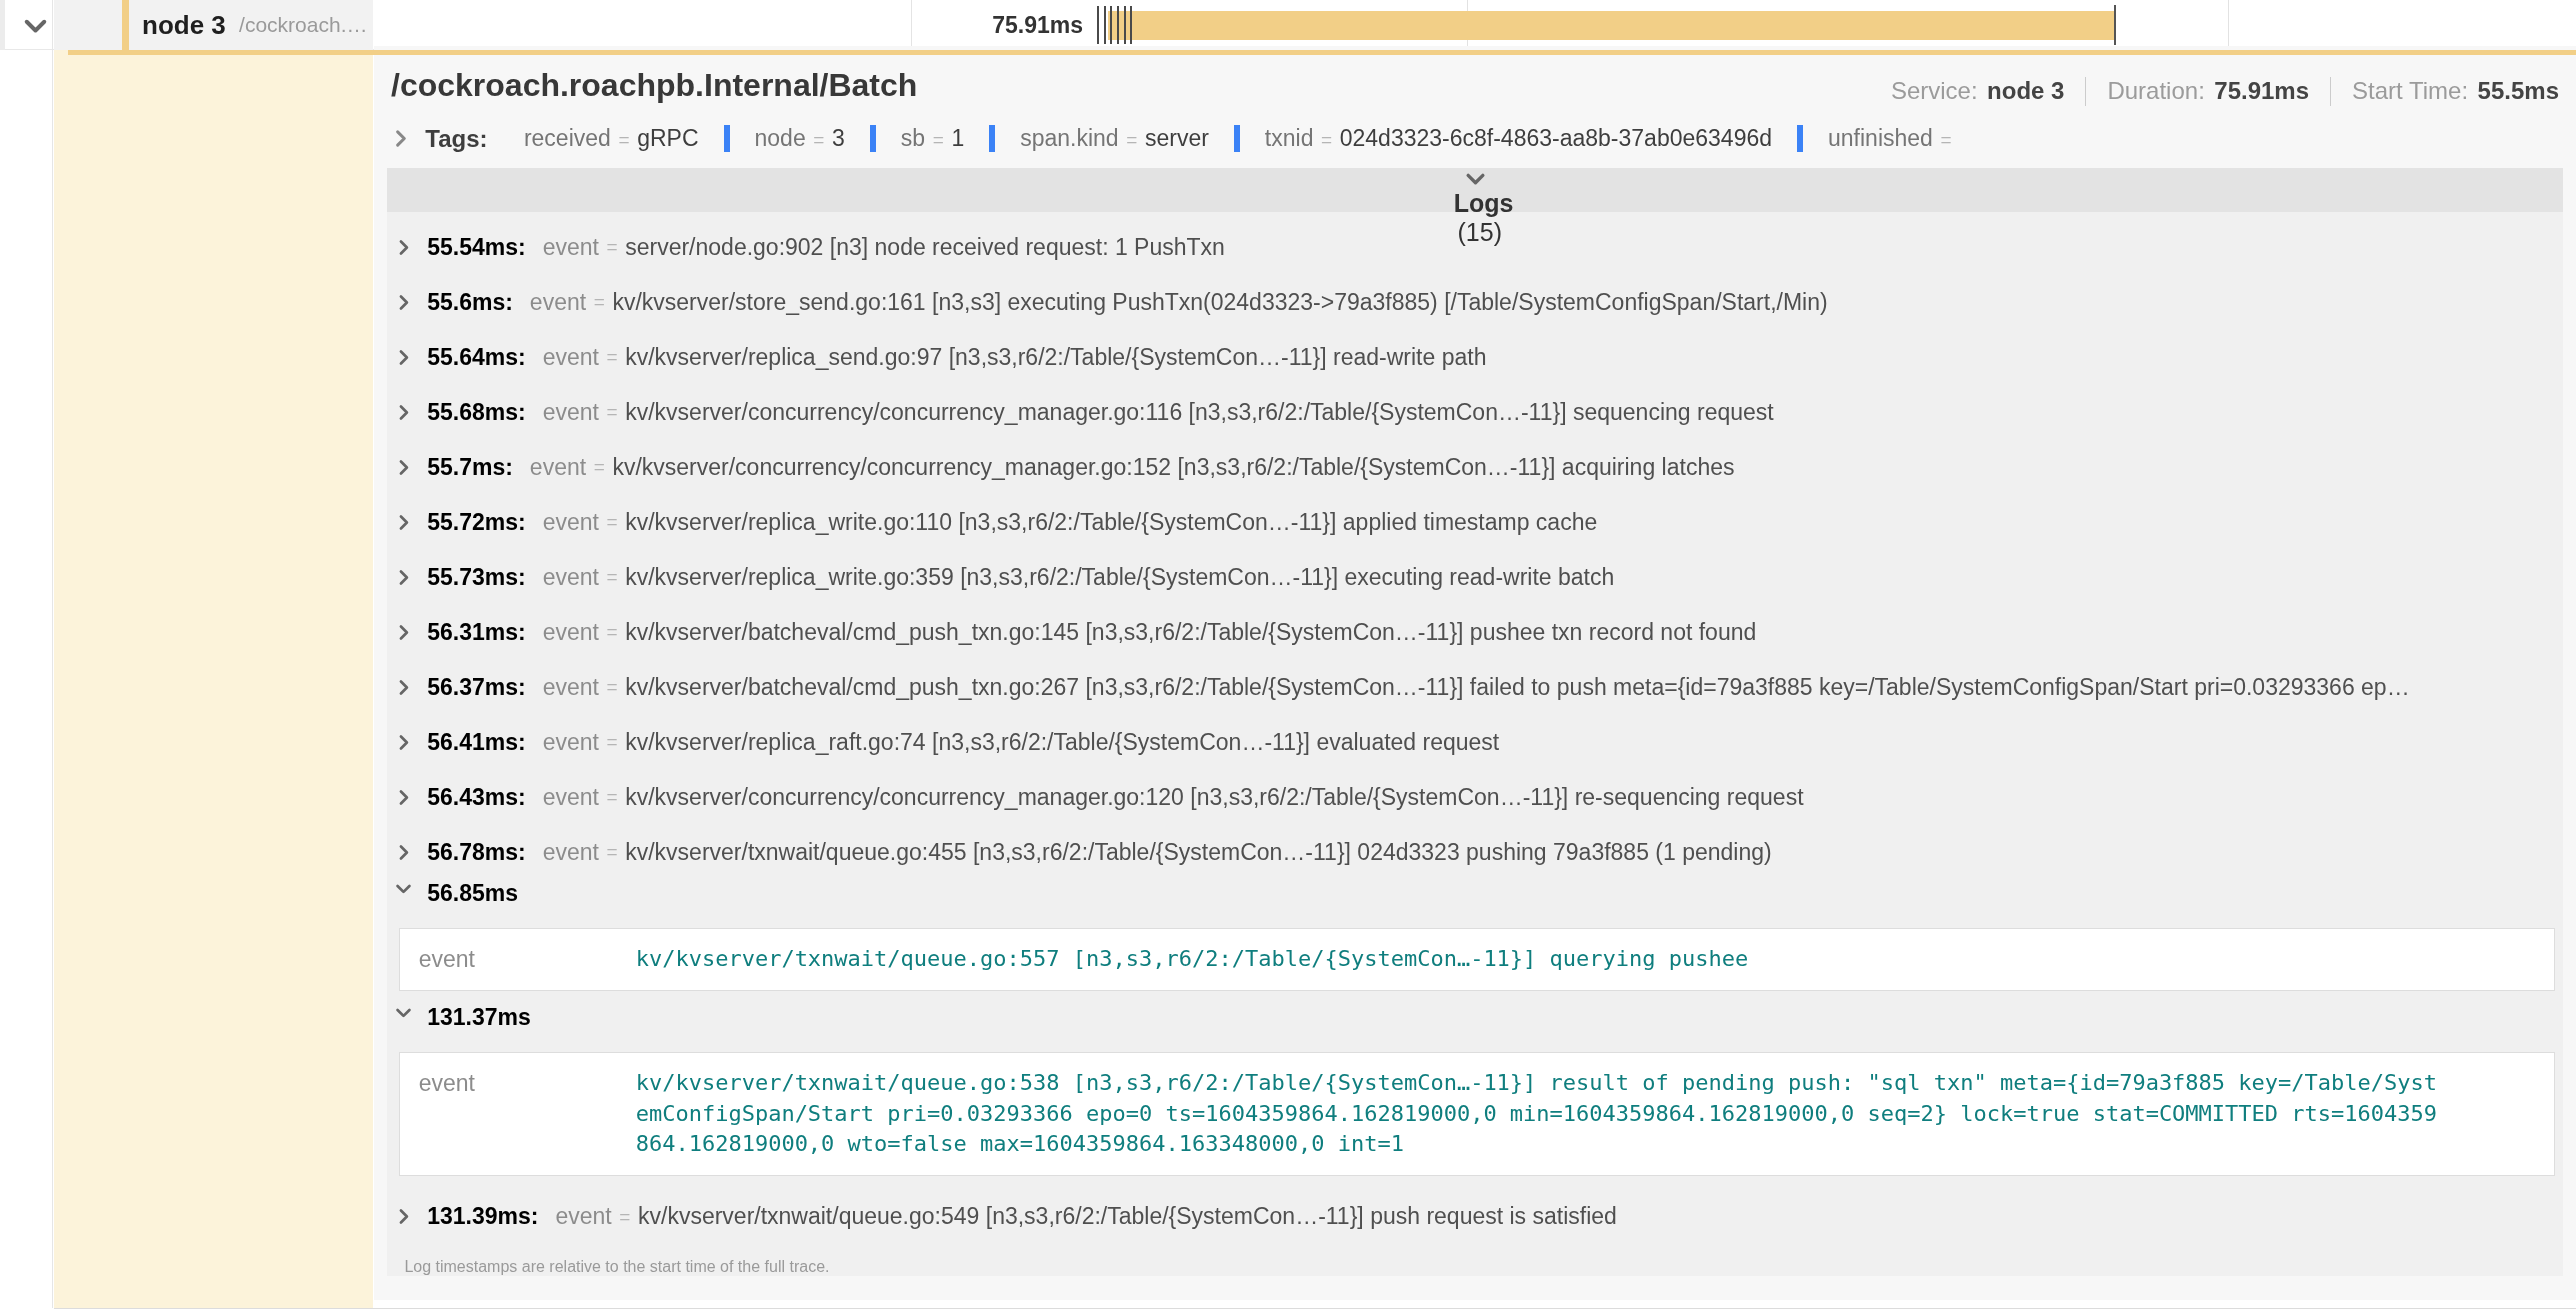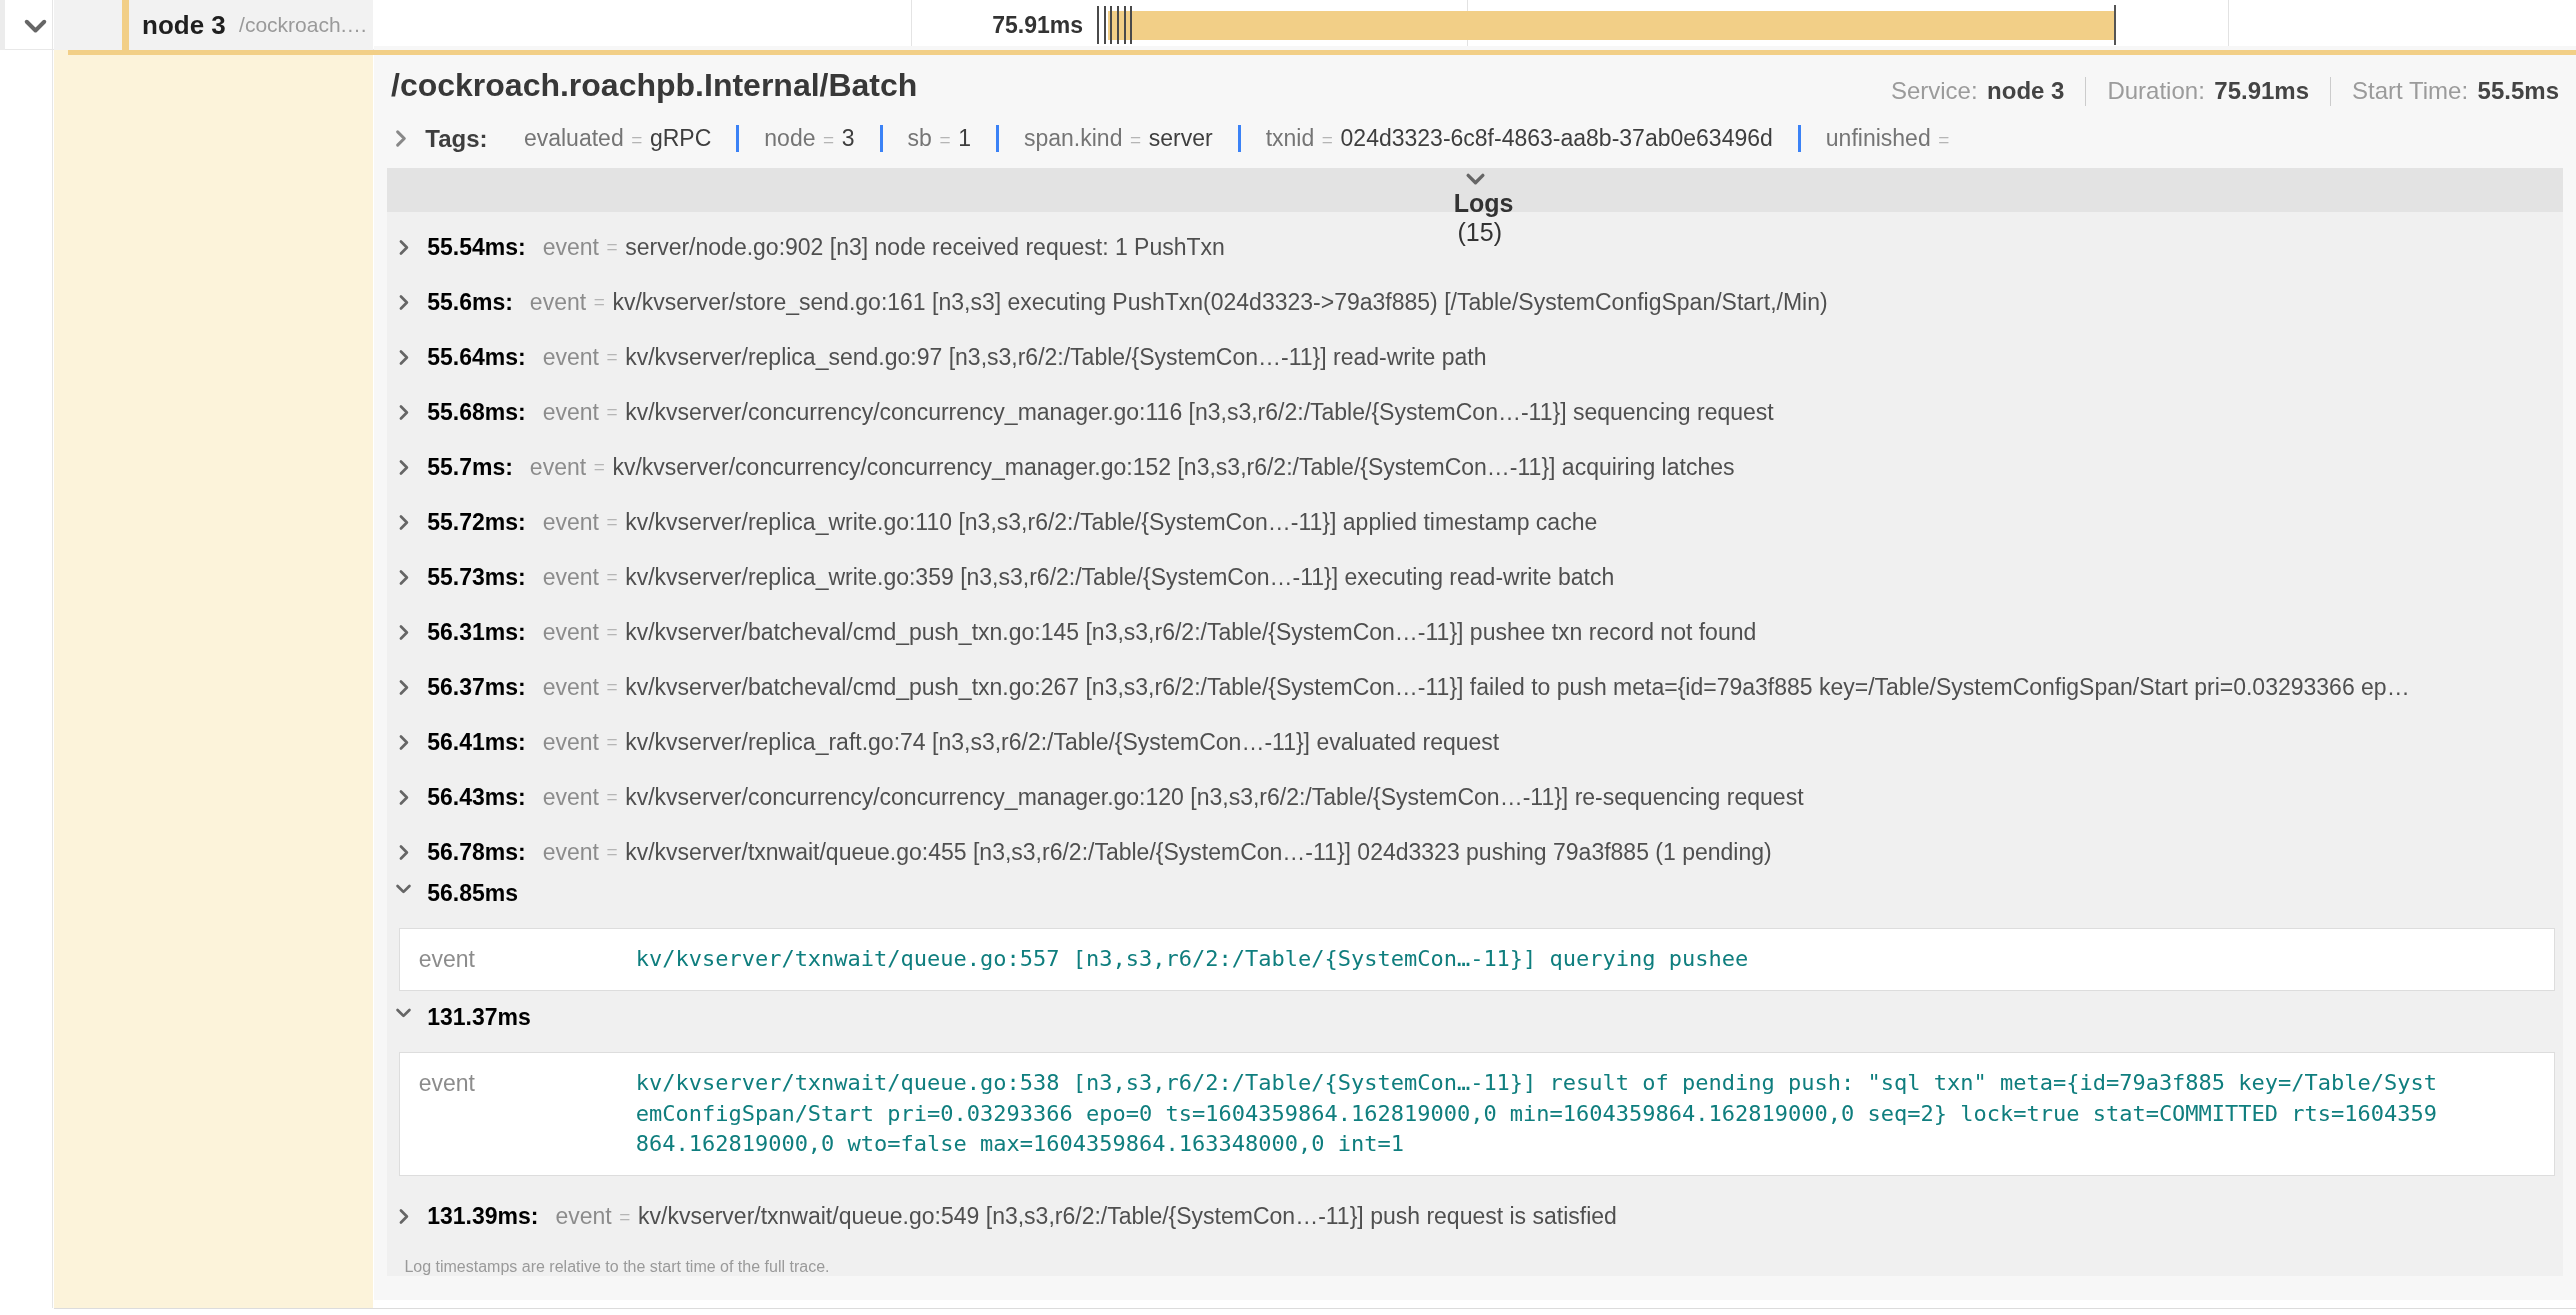--- a/index.html
+++ b/index.html
@@ -41,21 +41,21 @@
   .meta { position:absolute; right:17px; top:30.5px; display:flex; align-items:center; }
   .meta-item { display:flex; align-items:flex-end; white-space:nowrap; }
   .meta-label { font-size:24px; color:#9b9b9b; margin-right:9.5px; }
   .meta-value { font-size:24px; font-weight:bold; color:#444; }
   .meta-sep { width:1px; height:29px; background:#ccc; margin:0 21px; align-self:center; }
 
   .tags-row { display:flex; align-items:center; padding:9.5px 17px 15.3px 17px; }
   .tags-label { font-size:24px; font-weight:bold; color:#3e3e3e; margin-left:15.3px; }
   .tag-items { display:flex; align-items:center; margin-left:11.4px; }
   .tag-item { display:flex; align-items:baseline; padding:0 25px; white-space:nowrap; }
-  .tag-item + .tag-item { border-left:3px solid #3b82f6; }
+  .tag-item + .tag-item { border-left:6px solid #3b82f6; }
   .tag-key { font-size:23px; color:#757575; }
   .tag-eq  { font-size:19px; color:#b5b5b5; margin:0 7.6px; }
   .tag-val { font-size:23px; color:#3e3e3e; }
 
   .logs-wrap { margin:0 13.3px; background:#f0f0f0; }
   .logs-bar { height:44px; background:#e3e3e3; display:flex; align-items:center; cursor:pointer;flex-direction:column; }
   .logs-title { font-size:25px; font-weight:bold; color:#333; margin-left:17px; }
   .logs-count { font-size:25px; color:#333; margin-left:9.5px; }
 
   .log-list { padding:7.6px 0 0 7.6px; }
@@ -128,21 +128,21 @@
     </div>
   </div>
 
   <div class="tags-row">
     <svg class="chev light" width="19" height="19" viewBox="0 0 10 10">
         <path d="M3.5 1.5 L7 5 L3.5 8.5"></path>
       </svg>
     <span class="tags-label">Tags:</span>
     <div class="tag-items">
       <span class="tag-item">
-          <span class="tag-key">evaluated</span>
+          <span class="tag-key">received</span>
           <span class="tag-eq">=</span>
           <span class="tag-val">gRPC</span>
         </span>
       <span class="tag-item">
           <span class="tag-key">node</span>
           <span class="tag-eq">=</span>
           <span class="tag-val">3</span>
         </span>
       <span class="tag-item">
           <span class="tag-key">sb</span>

